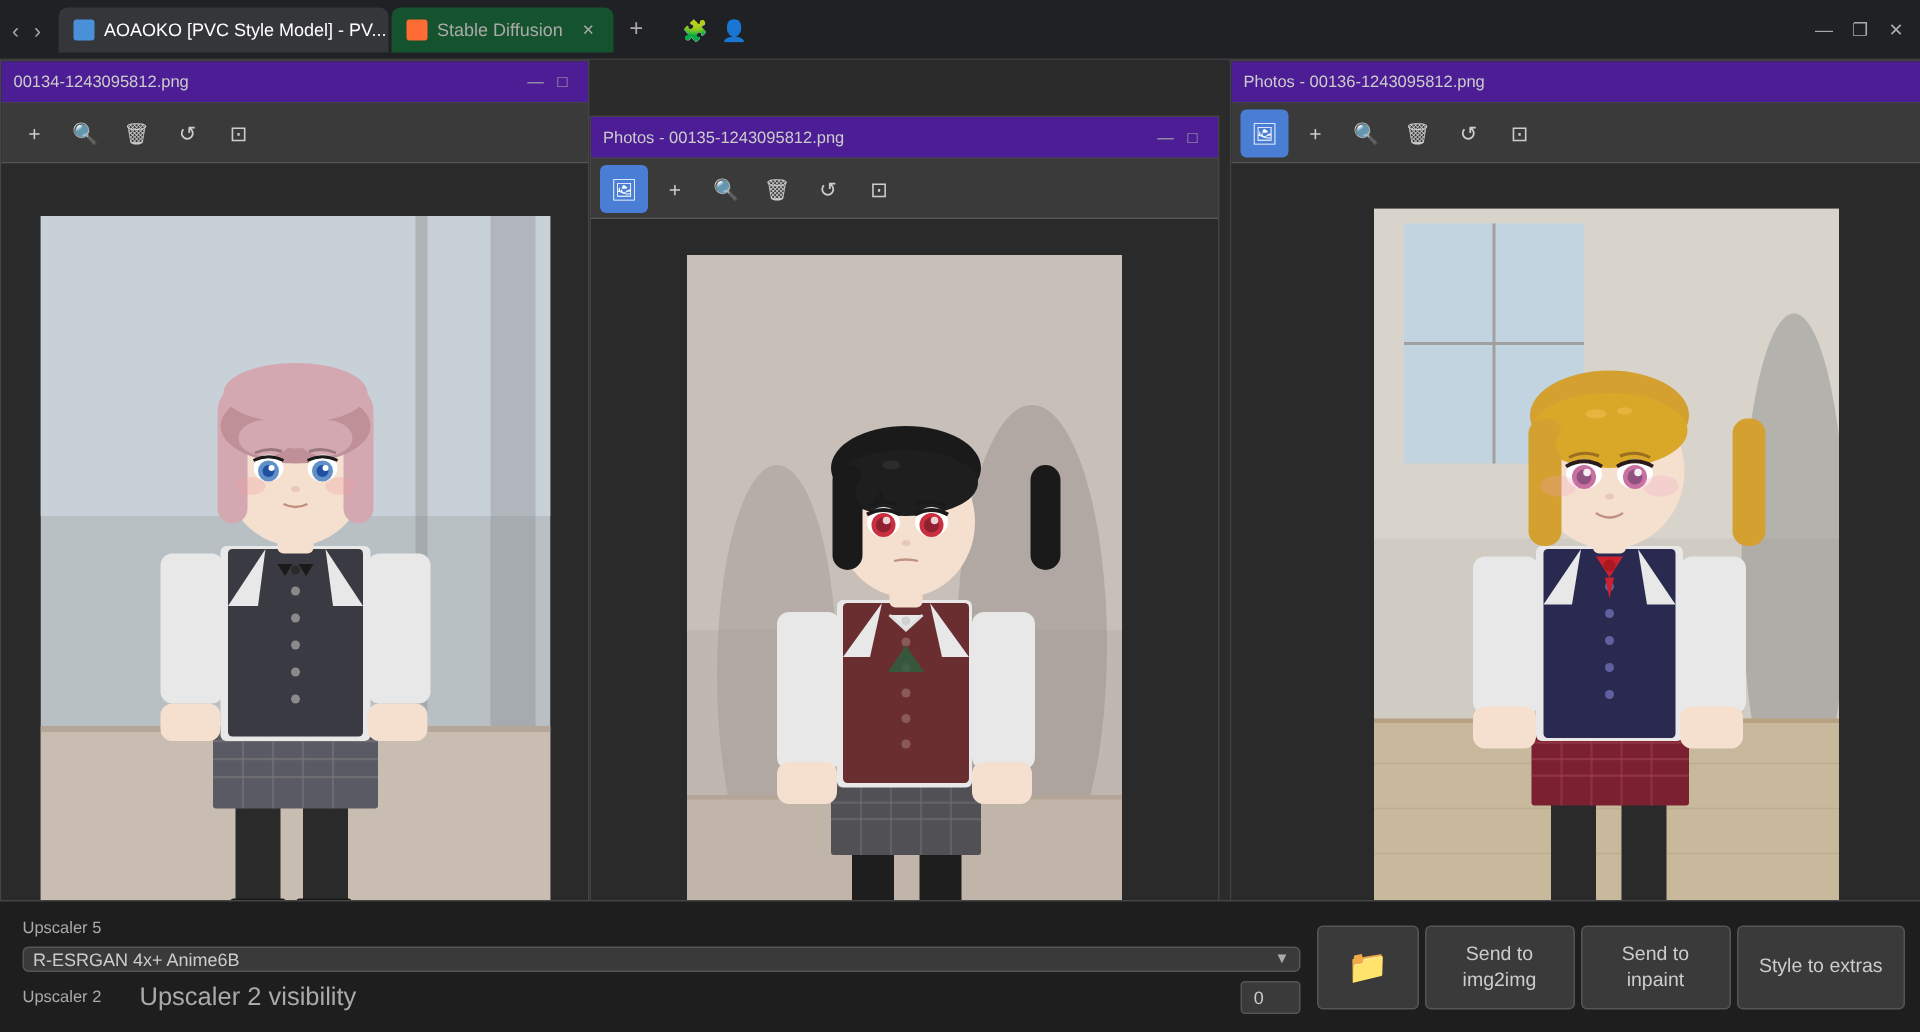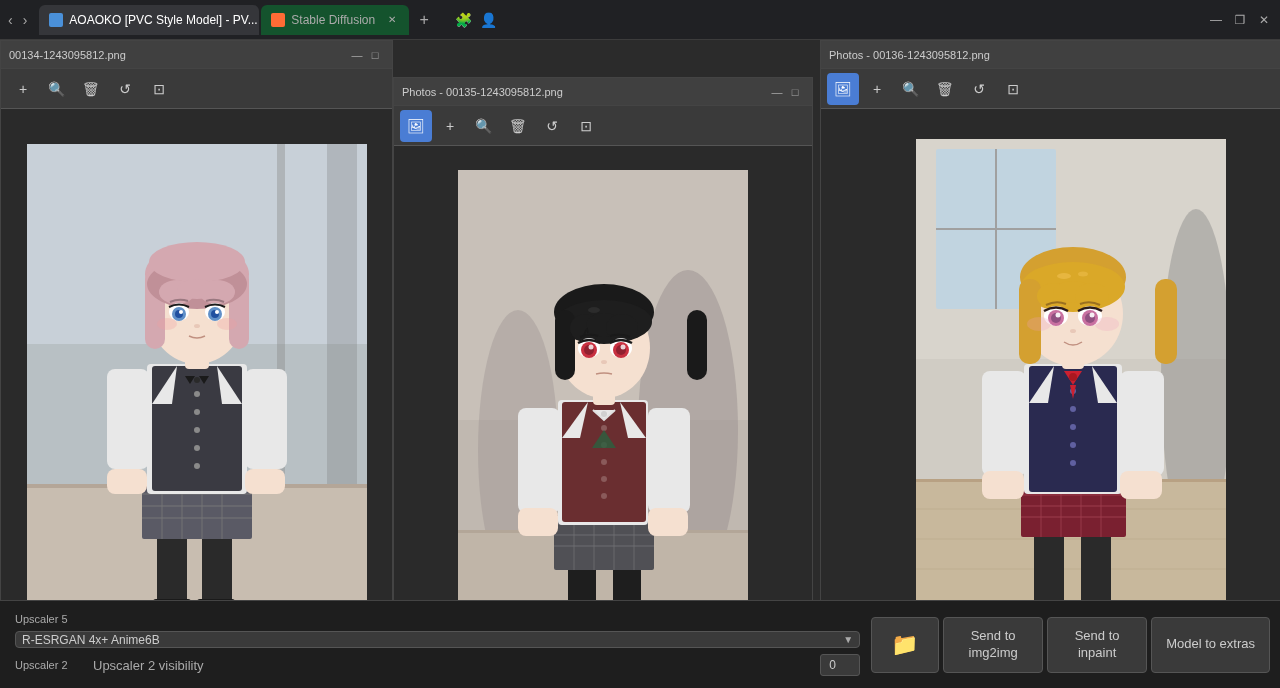--- a/index.html
+++ b/index.html
@@ -103,21 +103,21 @@
     .photo-viewer {
       position: absolute;
       background: #1e1e1e;
       border: 1px solid #444;
       display: flex;
       flex-direction: column;
     }
 
     .viewer-titlebar {
       height: 28px;
-      background: #404040;
+      background: #4c1d95;
       display: flex;
       align-items: center;
       padding: 0 8px;
       border-bottom: 1px solid #444;
       font-size: 11px;
       color: #ccc;
     }
     .viewer-title-text {
       flex: 1;
       overflow: hidden;
@@ -235,21 +235,21 @@
       display: flex;
       align-items: center;
       gap: 8px;
     }
     .upscaler2-label {
       font-size: 11px;
       color: #aaa;
       min-width: 70px;
     }
     .visibility-label {
-      font-size: 13px;
+      font-size: 17px;
       color: #aaa;
       flex: 1;
     }
     .visibility-input {
       width: 40px;
       height: 22px;
       background: #3a3a3a;
       border: 1px solid #555;
       color: #ccc;
       text-align: center;
@@ -680,18 +680,18 @@
       <div class="folder-btn">
         <span>📁</span>
       </div>
       <div class="action-btn">
         <span>Send to<br>img2img</span>
       </div>
       <div class="action-btn">
         <span>Send to<br>inpaint</span>
       </div>
       <div class="action-btn">
-        <span>Model to extras</span>
+        <span>Style to extras</span>
       </div>
     </div>
   </div>
 
 </div>
 
 </body></html>

